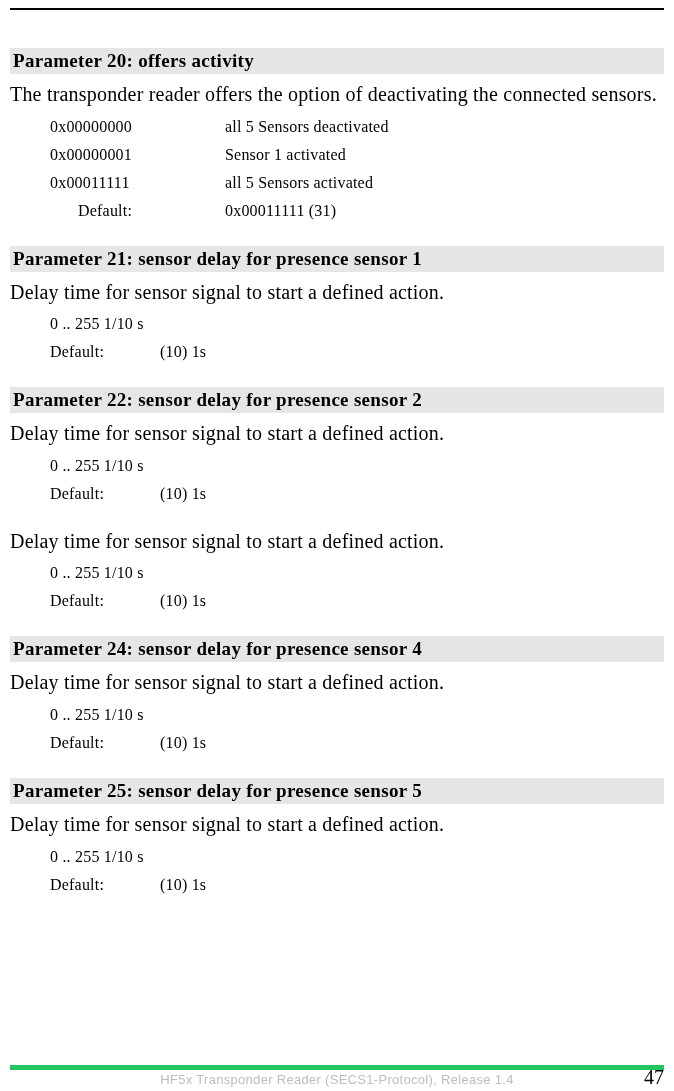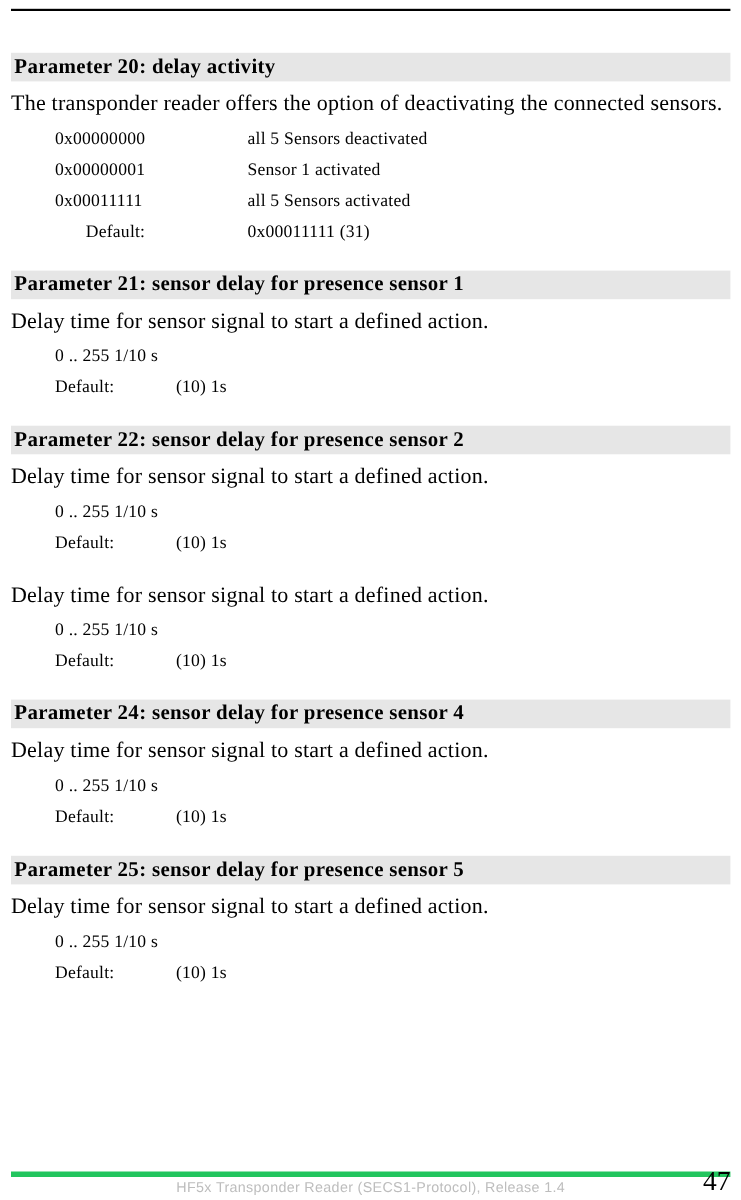--- a/index.html
+++ b/index.html
@@ -65,34 +65,34 @@
     }
     .footer .center {
       position: absolute;
       left: 0; right: 0;
       text-align: center;
       letter-spacing: 0.3px;
     }
     .footer .pagenum {
       font-family: "Times New Roman", Times, serif;
       color: #000;
-      font-size: 25px;
+      font-size: 20px;
       margin-left: auto;
       position: relative;
       bottom: -2px;
     }
   </style>
 </head>
 <body>
 
 <div class="page">
   <div class="top-rule"></div>
 
   <div class="section">
-    <div class="heading">Parameter 20: delay activity</div>
+    <div class="heading">Parameter 20: offers activity</div>
     <div class="body-text">The transponder reader offers the option of deactivating the connected sensors.</div>
     <div class="row">
       <div class="col-code">0x00000000</div>
       <div class="col-desc">all 5 Sensors deactivated</div>
     </div>
     <div class="row">
       <div class="col-code">0x00000001</div>
       <div class="col-desc">Sensor 1 activated</div>
     </div>
     <div class="row">

